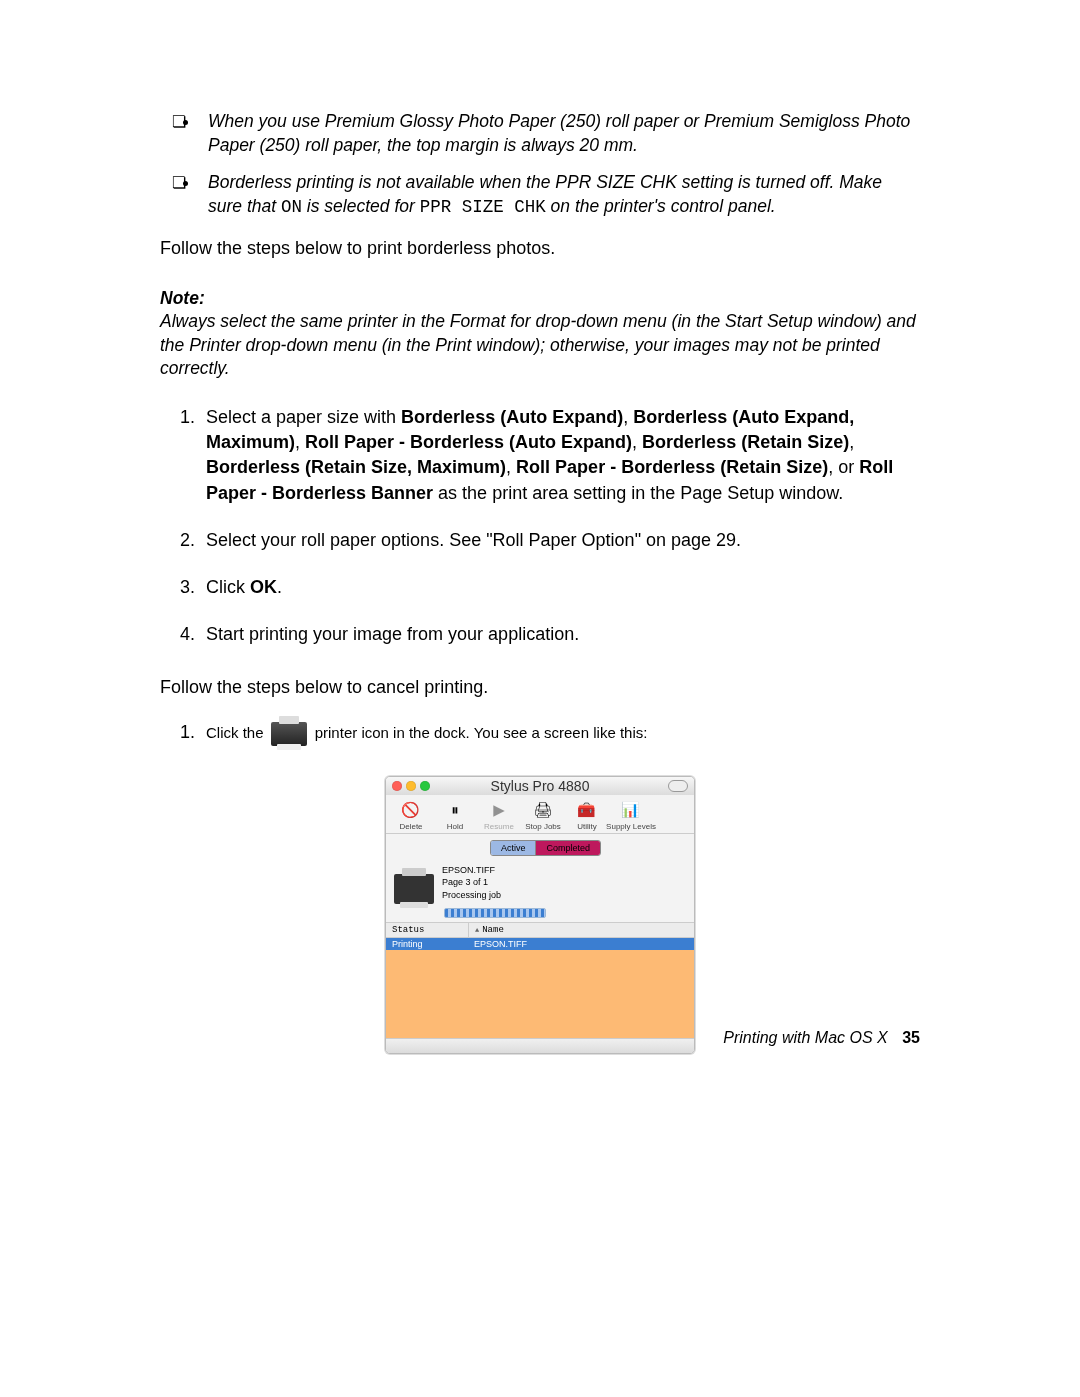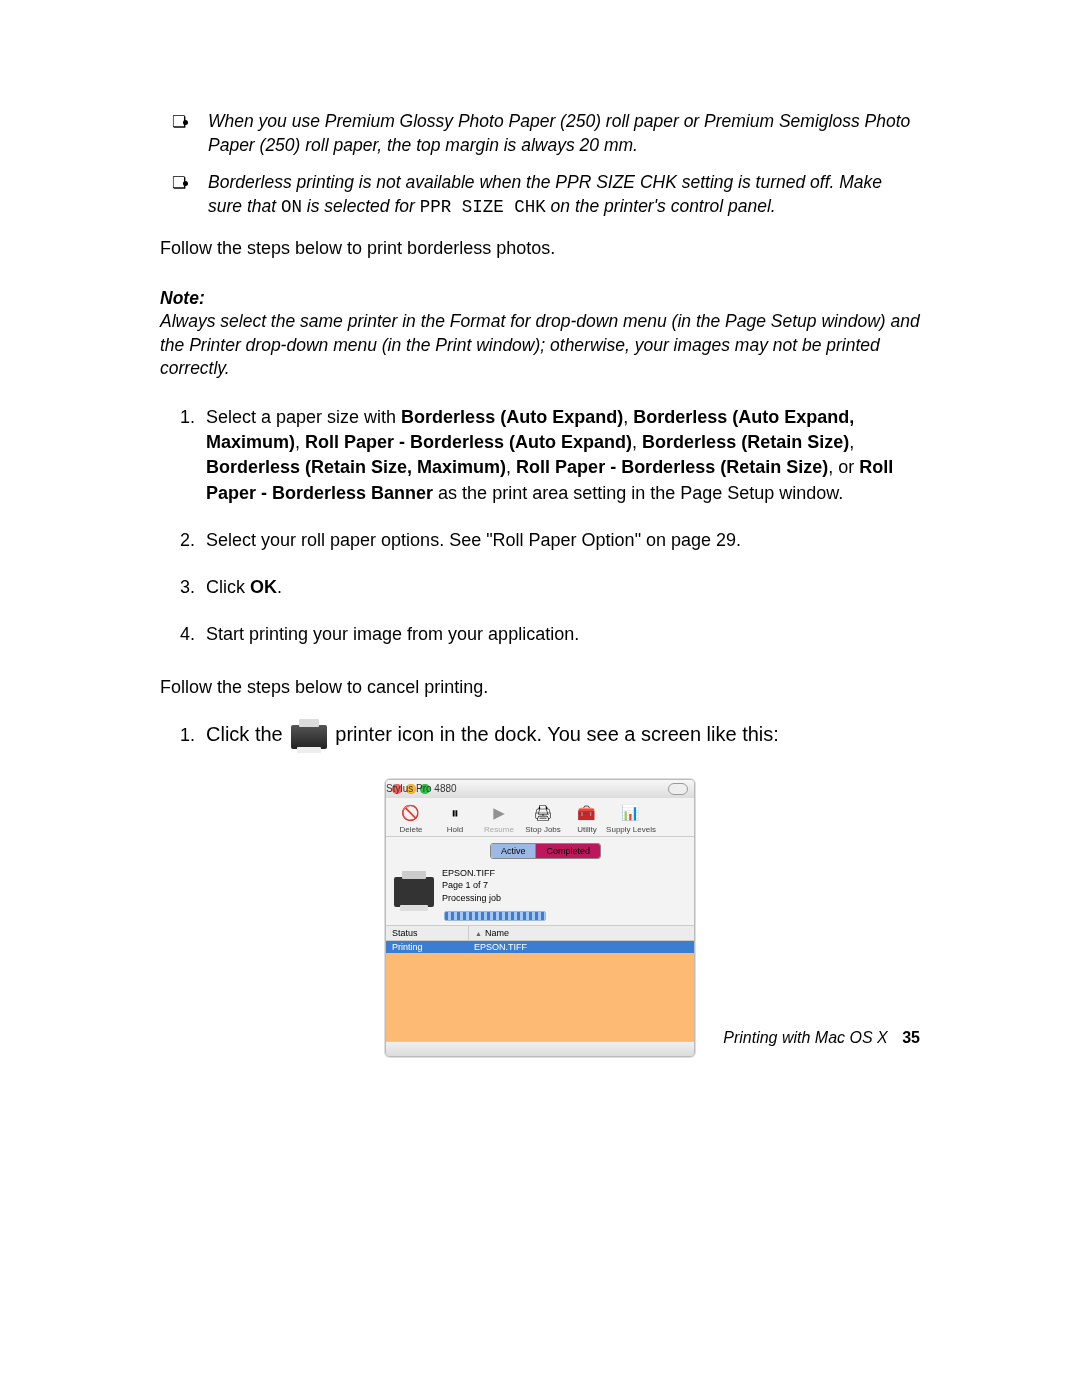--- a/index.html
+++ b/index.html
@@ -63,21 +63,21 @@
   .section-heading {
     border-top: 1.5px solid #000;
     margin-top: 30px;
     padding-top: 14px;
     font-size: 28px;
     font-weight: bold;
     font-style: italic;
     margin-bottom: 28px;
   }
   .intro2 { font-size: 18px; margin-bottom: 22px; }
-  .step-with-icon { font-size: 20px; margin-top: 37px; }
+  .step-with-icon { font-size: 15px; margin-top: 37px; }
   .inline-printer-icon {
     display: inline-block;
     vertical-align: middle;
     width: 36px;
     height: 24px;
     background: linear-gradient(#555,#222);
     border-radius: 2px;
     position: relative;
     margin: 0 3px;
   }
@@ -109,21 +109,21 @@
     height: 18px;
     background: linear-gradient(#f7f7f7,#dcdcdc);
     display:flex;
     align-items:center;
     padding: 0 6px;
     position: relative;
   }
   .traffic { display:flex; gap:4px; }
   .dot { width:10px;height:10px;border-radius:50%; box-shadow: inset 0 0 1px rgba(0,0,0,0.4);}
   .red{background:#ff5f57;} .yellow{background:#febc2e;} .green{background:#28c840;}
-  .win-title { position:absolute; left:0;right:0;font-size:10px; color:#333; }
+  .win-title { position:absolute; left:0;right:0;text-align:center; font-size:14px; color:#333; }
   .pill { position:absolute; right:6px; width:18px;height:10px;border:1px solid #999;border-radius:6px;background:#eee;}
   .toolbar {
     display:flex;
     gap: 2px;
     padding: 4px 4px 2px 4px;
     border-bottom: 1px solid #ccc;
     align-items: flex-end;
   }
   .tbtn { display:flex;flex-direction:column;align-items:center; width:42px;}
   .tbtn .ic { width:22px;height:22px;display:flex;align-items:center;justify-content:center;font-size:15px;}
@@ -138,21 +138,21 @@
   .jobarea{display:flex;padding:4px 8px 2px 8px;gap:8px;align-items:flex-start;}
   .printer-pic{
     width:40px;height:30px;background:#333;border-radius:2px;position:relative;margin-top:10px;
   }
   .printer-pic::before{content:"";position:absolute;top:-6px;left:8px;width:24px;height:8px;background:#ccc;border-radius:1px;}
   .printer-pic::after{content:"";position:absolute;bottom:-4px;left:6px;width:28px;height:6px;background:#ddd;border-radius:1px;}
   .jobinfo div{font-size:9px;line-height:1.4;}
   .prog-wrap{padding:2px 8px 4px 58px;}
   .prog{height:8px;width:100px;border:1px solid #9bb8d8;border-radius:2px;background:repeating-linear-gradient(90deg,#3b7ed1 0 3px,#a8c6ee 3px 6px);}
   .listhead{display:flex;background:#ececec;border-top:1px solid #ccc;border-bottom:1px solid #ccc;font-size:9px;}
-  .listhead div{padding:2px 6px;}
+  .listhead div{padding:2px 6px;font-family:Liberation Mono, monospace;}
   .col-status{width:70px;border-right:1px solid #ccc;}
   .col-name{flex:1;}
   .sort-arrow{font-size:7px;margin-right:3px;color:#666;}
   .listbody{height:100px;background:#fdba74;border-bottom:1px solid #ccc;}
   .row-sel{display:flex;background:#3b7ed1;color:#fff;font-size:9px;}
   .row-sel div{padding:1px 6px;}
   .footerbar{height:14px;background:linear-gradient(#f0f0f0,#dcdcdc);}
   .page-footer{
     position:absolute;
     bottom:56px;
@@ -173,21 +173,21 @@
     </li>
     <li class="bullet-item">
       <span>Borderless printing is not available when the PPR SIZE CHK setting is turned off. Make sure that </span><span class="mono">ON</span><span> is selected for </span><span class="mono">PPR SIZE CHK</span><span> on the printer's control panel.</span>
     </li>
   </ul>
 
   <div class="intro">Follow the steps below to print borderless photos.</div>
 
   <div class="note-block">
     <div class="note-label">Note:</div>
-    <div class="note-text">Always select the same printer in the Format for drop-down menu (in the Page Setup window) and the Printer drop-down menu (in the Print window); otherwise, your images may not be printed correctly.</div>
+    <div class="note-text">Always select the same printer in the Format for drop-down menu (in the Start Setup window) and the Printer drop-down menu (in the Print window); otherwise, your images may not be printed correctly.</div>
   </div>
 
   <ol class="ordered">
     <li>
       <span class="s1-text">Select a paper size with </span><span class="bold">Borderless (Auto Expand)</span><span>, </span><span class="bold">Borderless (Auto Expand, Maximum)</span><span>, </span><span class="bold">Roll Paper - Borderless (Auto Expand)</span><span>, </span><span class="bold">Borderless (Retain Size)</span><span>, </span><span class="bold">Borderless (Retain Size, Maximum)</span><span>, </span><span class="bold">Roll Paper - Borderless (Retain Size)</span><span>, or </span><span class="bold">Roll Paper - Borderless Banner</span><span> as the print area setting in the Page Setup window.</span>
     </li>
     <li><span>Select your roll paper options. See "Roll Paper Option" on page 29.</span></li>
     <li>
       <span>Click </span><span class="bold">OK</span><span>.</span>
     </li>
@@ -245,21 +245,21 @@
       <div class="tabrow">
         <div class="seg">
           <div class="active">Active</div>
           <div class="inactive">Completed</div>
         </div>
       </div>
       <div class="jobarea">
         <div class="printer-pic"></div>
         <div class="jobinfo">
           <div>EPSON.TIFF</div>
-          <div>Page 1 of 7</div>
+          <div>Page 3 of 1</div>
           <div>Processing job</div>
         </div>
       </div>
       <div class="prog-wrap">
         <div class="prog"></div>
       </div>
       <div class="listhead">
         <div class="col-status">Status</div>
         <div class="col-name"><span class="sort-arrow">▲</span><span>Name</span></div>
       </div>

